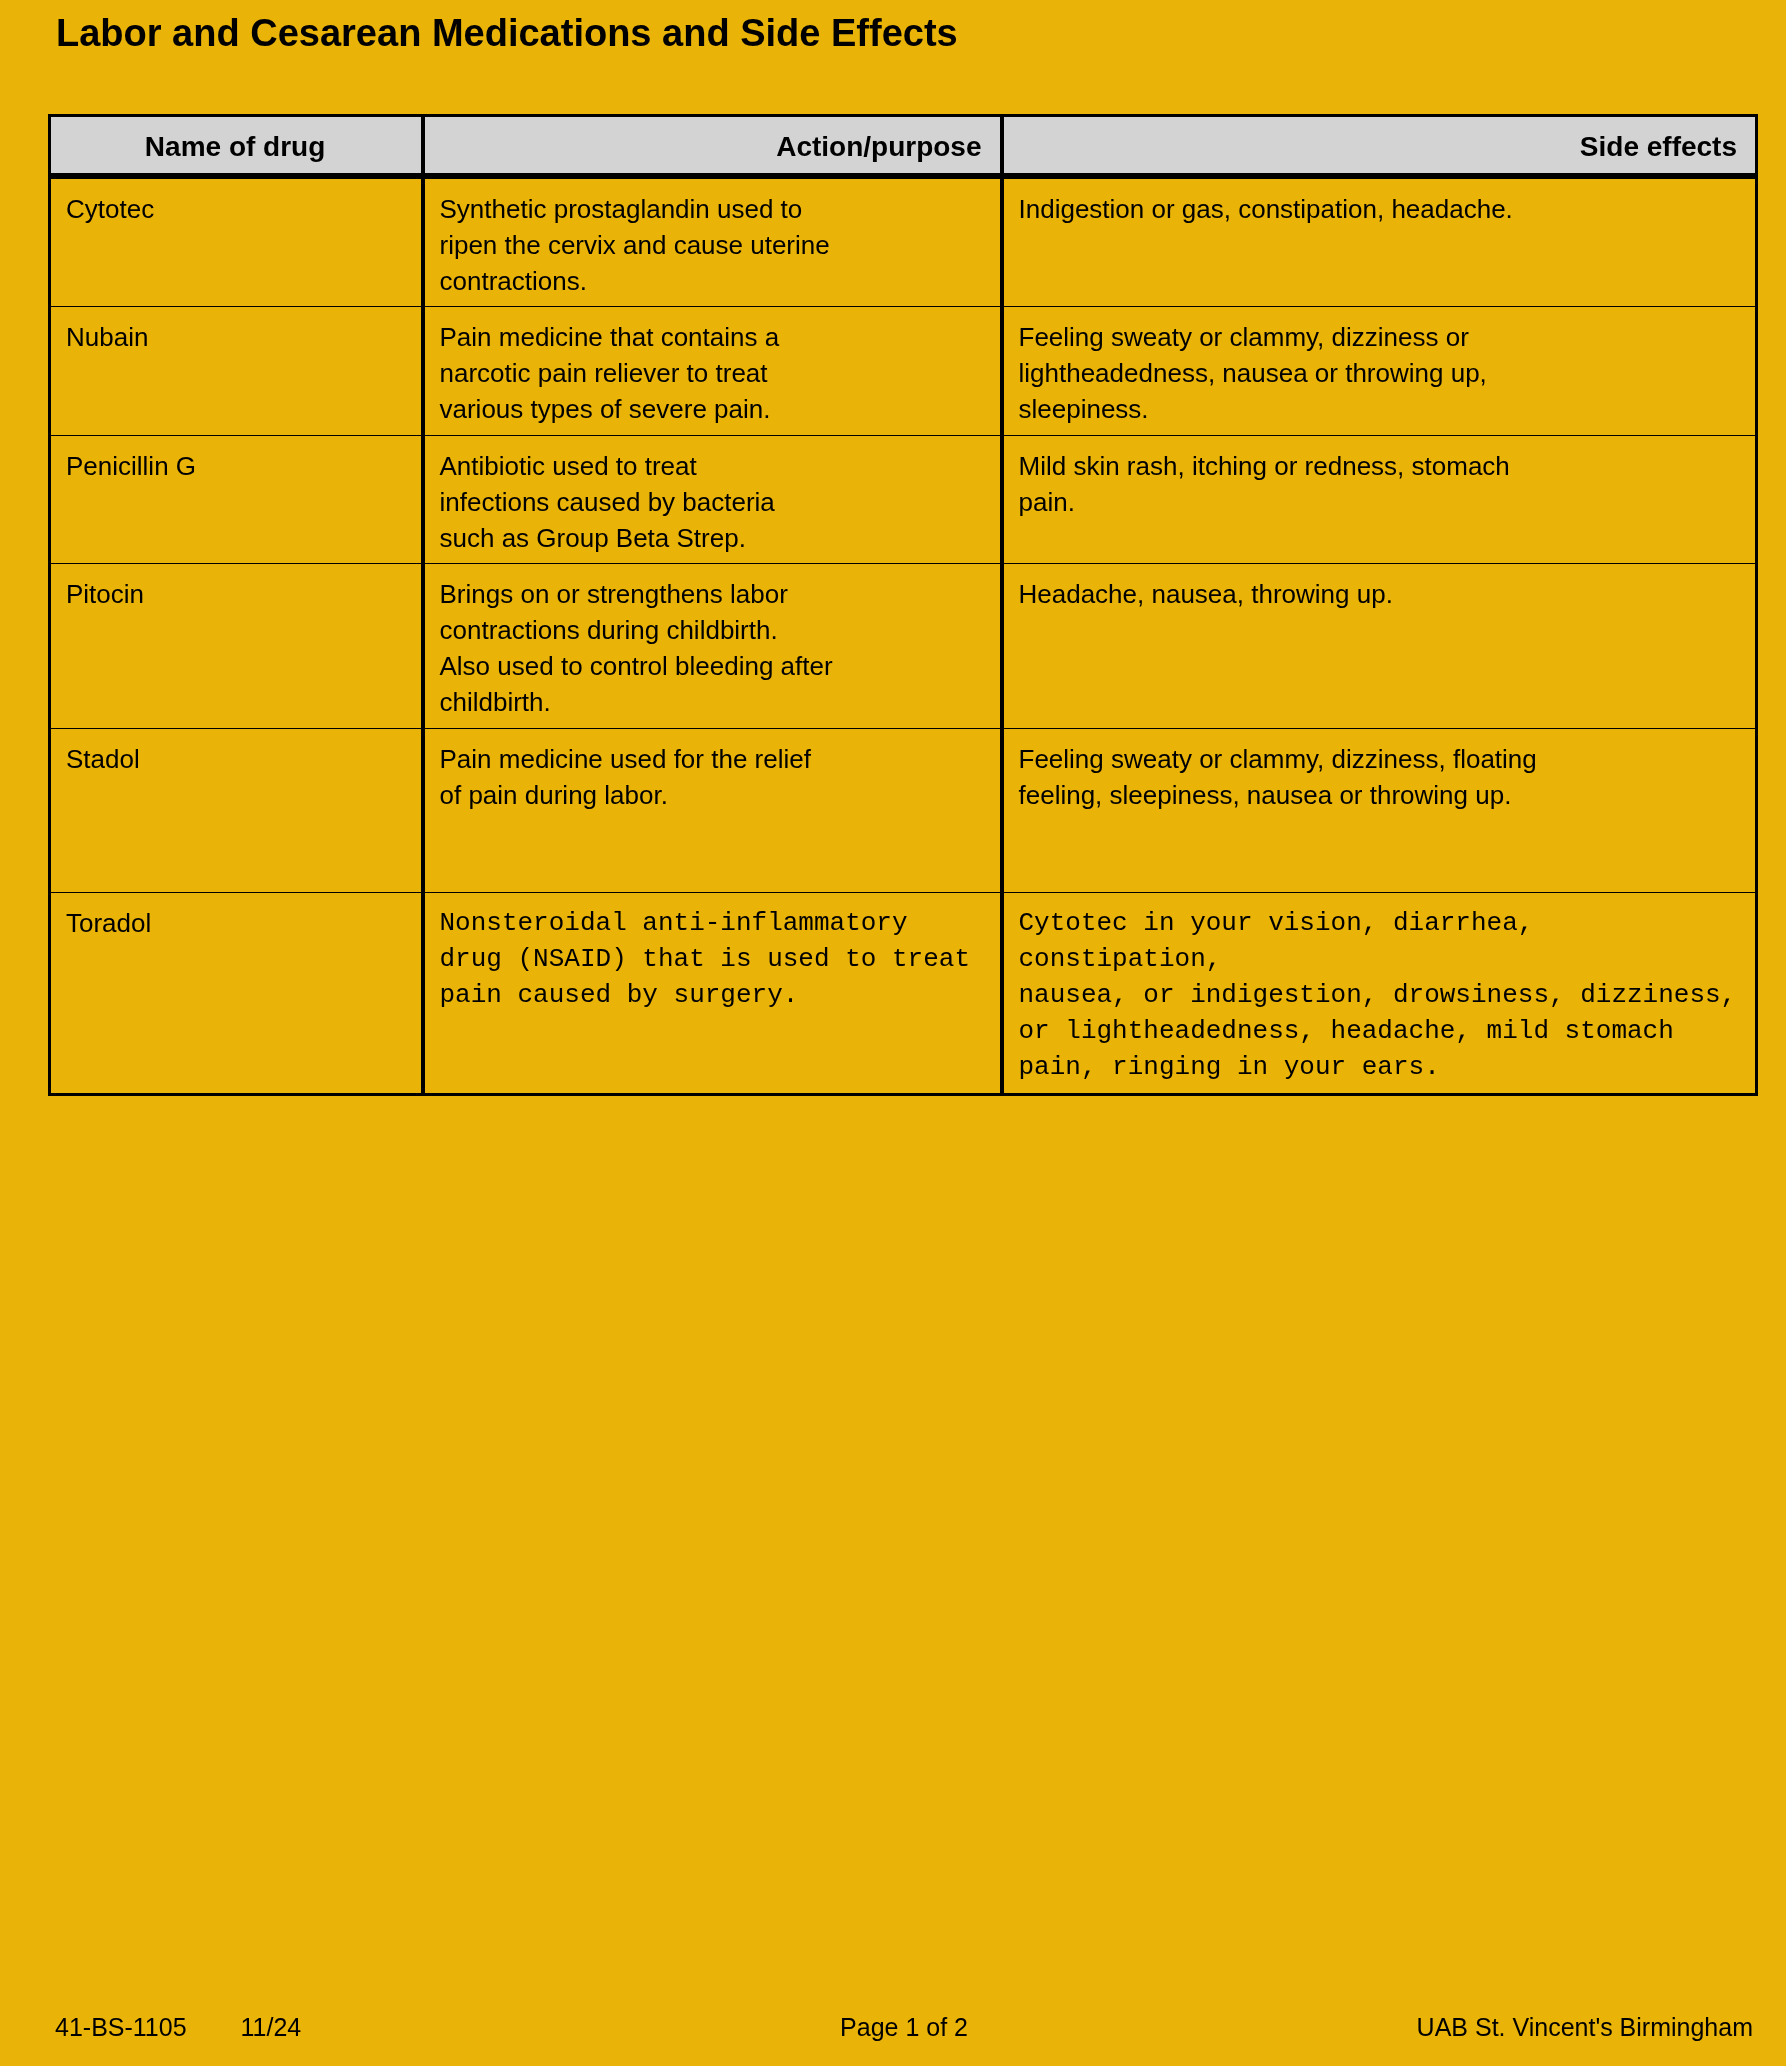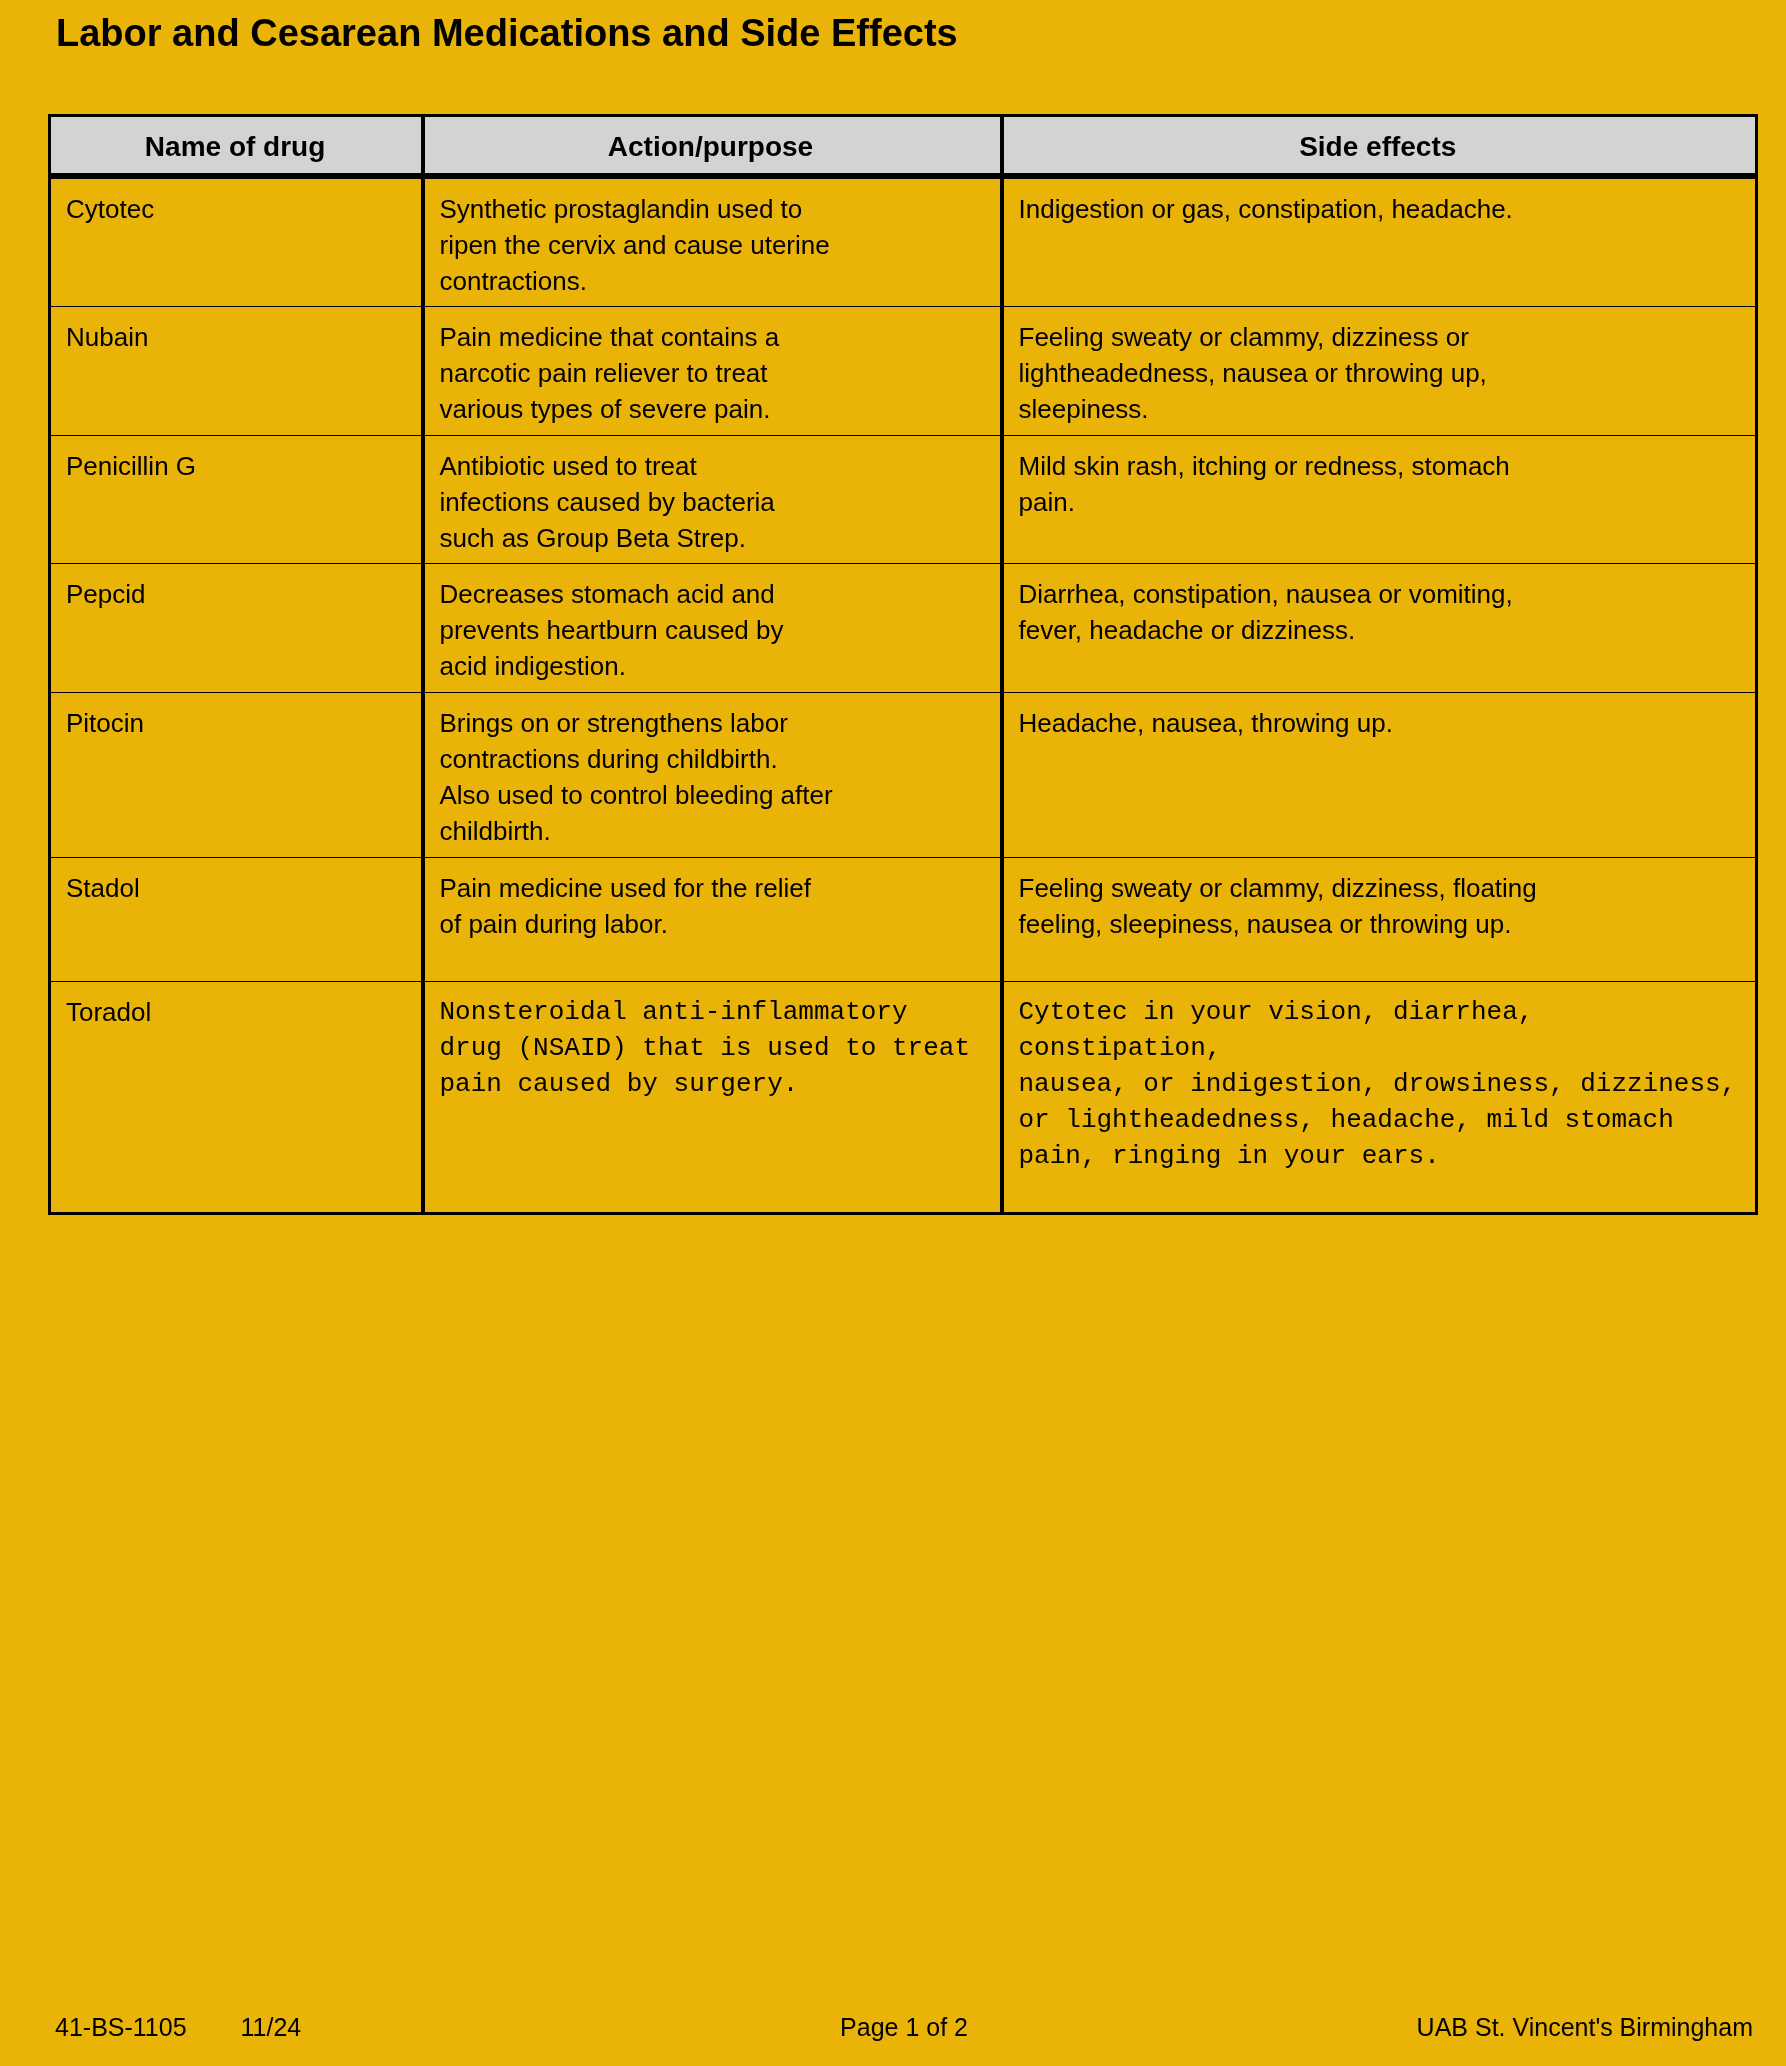--- a/index.html
+++ b/index.html
@@ -47,21 +47,21 @@
     word-wrap: break-word;
   }
   table.meds th:first-child, table.meds td:first-child { border-left: none; }
 
   thead tr { height: 46px; }
   thead th {
     background: #d3d3d3;
     border-bottom: 6px solid #000000;
     font-size: 28px;
     font-weight: bold;
-    text-align: center;
+    text-align: right;
     vertical-align: middle;
     padding-top: 3px; padding-bottom: 3px;
   }
   thead th.left { text-align: center; padding-left: 16.7px; }
 
   tbody tr { border-top: 1.5px solid #000000; }
   tbody tr:first-child { border-top: none; }
 
   tbody tr:nth-child(1) { height: 123px; }
   tbody tr:nth-child(2) { height: 124px; }
@@ -134,28 +134,20 @@
       </tr>
       <tr>
         <td class="name">Penicillin G</td>
         <td class="action">Antibiotic used to treat
 infections caused by bacteria
 such as Group Beta Strep.</td>
         <td class="side pt-s">Mild skin rash, itching or redness, stomach
 pain.</td>
       </tr>
       <tr>
-        <td class="name">Pepcid</td>
-        <td class="action">Decreases stomach acid and
-prevents heartburn caused by
-acid indigestion.</td>
-        <td class="side pt-s">Diarrhea, constipation, nausea or vomiting,
-fever, headache or dizziness.</td>
-      </tr>
-      <tr>
         <td class="name">Pitocin</td>
         <td class="action">Brings on or strengthens labor
 contractions during childbirth.
 Also used to control bleeding after
 childbirth.</td>
         <td class="side">Headache, nausea, throwing up.</td>
       </tr>
       <tr>
         <td class="name">Stadol</td>
         <td class="action pt-m">Pain medicine used for the relief

